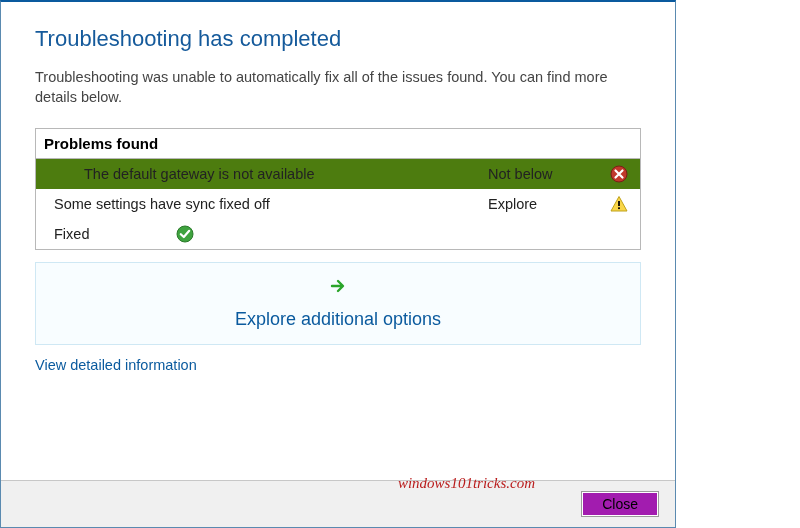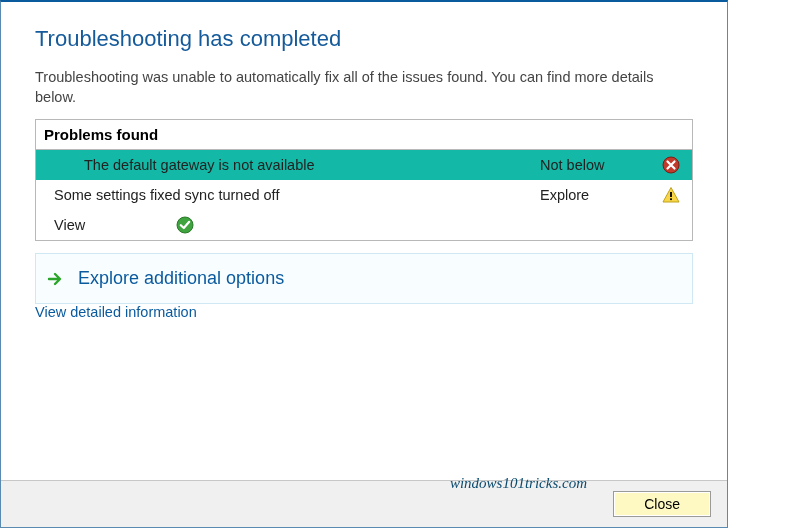--- a/index.html
+++ b/index.html
@@ -1,35 +1,35 @@
 <!DOCTYPE html>
 <html><head>
   <meta charset="utf-8">
   <style>
     * { box-sizing: border-box; margin: 0; padding: 0; }
     html, body { width: 800px; height: 528px; font-family: "Segoe UI", Tahoma, sans-serif; font-size: 14px; color: #333; background: #fff; }
-    .window { display: flex; flex-direction: column; width: 728px; height: 528px; border: 1px solid #5a8ab0; border-top: 2px solid #0a5a9e; background: #fff; }
+    .window { display: flex; flex-direction: column; width: 676px; height: 528px; border: 1px solid #5a8ab0; border-top: 2px solid #0a5a9e; background: #fff; }
     .content { flex: 1 1 auto; padding: 24px 34px 10px 34px; overflow: hidden; }
     h1.title { font-size: 22px; font-weight: 400; color: #155a9b; margin-bottom: 16px; }
-    .desc { font-size: 14.5px; color: #444; line-height: 1.35; margin-bottom: 12px; }
+    .desc { font-size: 14.5px; color: #444; line-height: 1.35; margin-bottom: 21px; }
     .problems-box { border: 1px solid #b8b8b8; background: #fff; }
     .problems-header { font-weight: 700; font-size: 15px; padding: 6px 8px; border-bottom: 1px solid #b8b8b8; color: #000; }
     .problem-row { display: flex; align-items: center; padding: 6px 10px 6px 18px; font-size: 14.5px; }
-    .problem-row.highlight { background: #14b8a6; padding-left: 48px; }
+    .problem-row.highlight { background: #4d7c0f; padding-left: 48px; }
     .problem-name { flex: 1 1 auto; color: #222; }
     .problem-status { width: 120px; color: #222; }
     .problem-icon { width: 22px; display: flex; justify-content: center; }
     .option-row { display: flex; align-items: center; gap: 14px; padding: 14px 10px; margin-top: 12px; cursor: pointer; }
-    .option-row.boxed { border: 1px solid #cfe8f4; background: #f8fdff; }
+    .option-row.boxed { border: 1px solid #cfe8f4; background: #f8fdff; flex-direction: column; }
     .option-label { font-size: 18px; color: #0a5a9e; }
-    .link-row { }
+    .link-row { margin-top: 12px; }
     .link { color: #0a5a9e; font-size: 14.5px; cursor: pointer; }
     .footer { border-top: 1px solid #c7c7c7; background: #f0f0f0; padding: 10px 16px; display: flex; justify-content: flex-end; align-items: center; position: relative; }
-    .footer .watermark { position: absolute; right: 140px; top: -6px; color: #0c4a6e; font-style: italic; font-family: Georgia, serif; font-size: 15px; pointer-events: none; }
-    .btn { background: #fef9c3; border: 1px solid #9a9a9a; padding: 4px 30px; font-size: 14px; color: #000; cursor: pointer; box-shadow: inset 0 0 0 1px #fff; }
+    .footer .watermark { position: absolute; right: 140px; top: -6px; color: #b91c1c; font-style: italic; font-family: Georgia, serif; font-size: 15px; pointer-events: none; }
+    .btn { background: #a21caf; border: 1px solid #9a9a9a; padding: 4px 20px; font-size: 14px; color: #000; cursor: pointer; box-shadow: inset 0 0 0 1px #fff; }
     svg { display: block; }
   </style>
 </head>
 <body>
 
 <div class="window">
   <div class="content">
 
     <h1 class="title">Troubleshooting has completed</h1>
 
@@ -43,33 +43,33 @@
         <div class="problem-status">Not below</div>
         <div class="problem-icon">
           <svg width="18" height="18" viewBox="0 0 18 18">
             <circle cx="9" cy="9" r="8" fill="#c0392b" stroke="#7a1f16" stroke-width="1"></circle>
             <path d="M5.5 5.5 L12.5 12.5 M12.5 5.5 L5.5 12.5" stroke="#fff" stroke-width="2.2" stroke-linecap="round"></path>
           </svg>
         </div>
       </div>
 
       <div class="problem-row">
-        <div class="problem-name">Some settings fixed sync turned off</div>
+        <div class="problem-name">Some settings have sync fixed off</div>
         <div class="problem-status">Explore</div>
         <div class="problem-icon">
           <svg width="18" height="18" viewBox="0 0 18 18">
             <path d="M9 1.5 L17 16 L1 16 Z" fill="#f9d648" stroke="#bfa21a" stroke-width="1"></path>
             <rect x="8.1" y="6" width="1.8" height="5" fill="#000"></rect>
             <rect x="8.1" y="12.3" width="1.8" height="1.8" fill="#000"></rect>
           </svg>
         </div>
       </div>
 
       <div class="problem-row">
-        <div class="problem-status">View</div>
+        <div class="problem-status">Fixed</div>
         <div class="problem-icon">
           <svg width="18" height="18" viewBox="0 0 18 18">
             <circle cx="9" cy="9" r="8" fill="#3fa33f" stroke="#2a7a2a" stroke-width="1"></circle>
             <path d="M4.8 9.2 L7.8 12 L13.2 5.8" stroke="#fff" stroke-width="2.2" fill="none" stroke-linecap="round" stroke-linejoin="round"></path>
           </svg>
         </div>
       </div>
     </div>
 
     <div class="option-row boxed">

